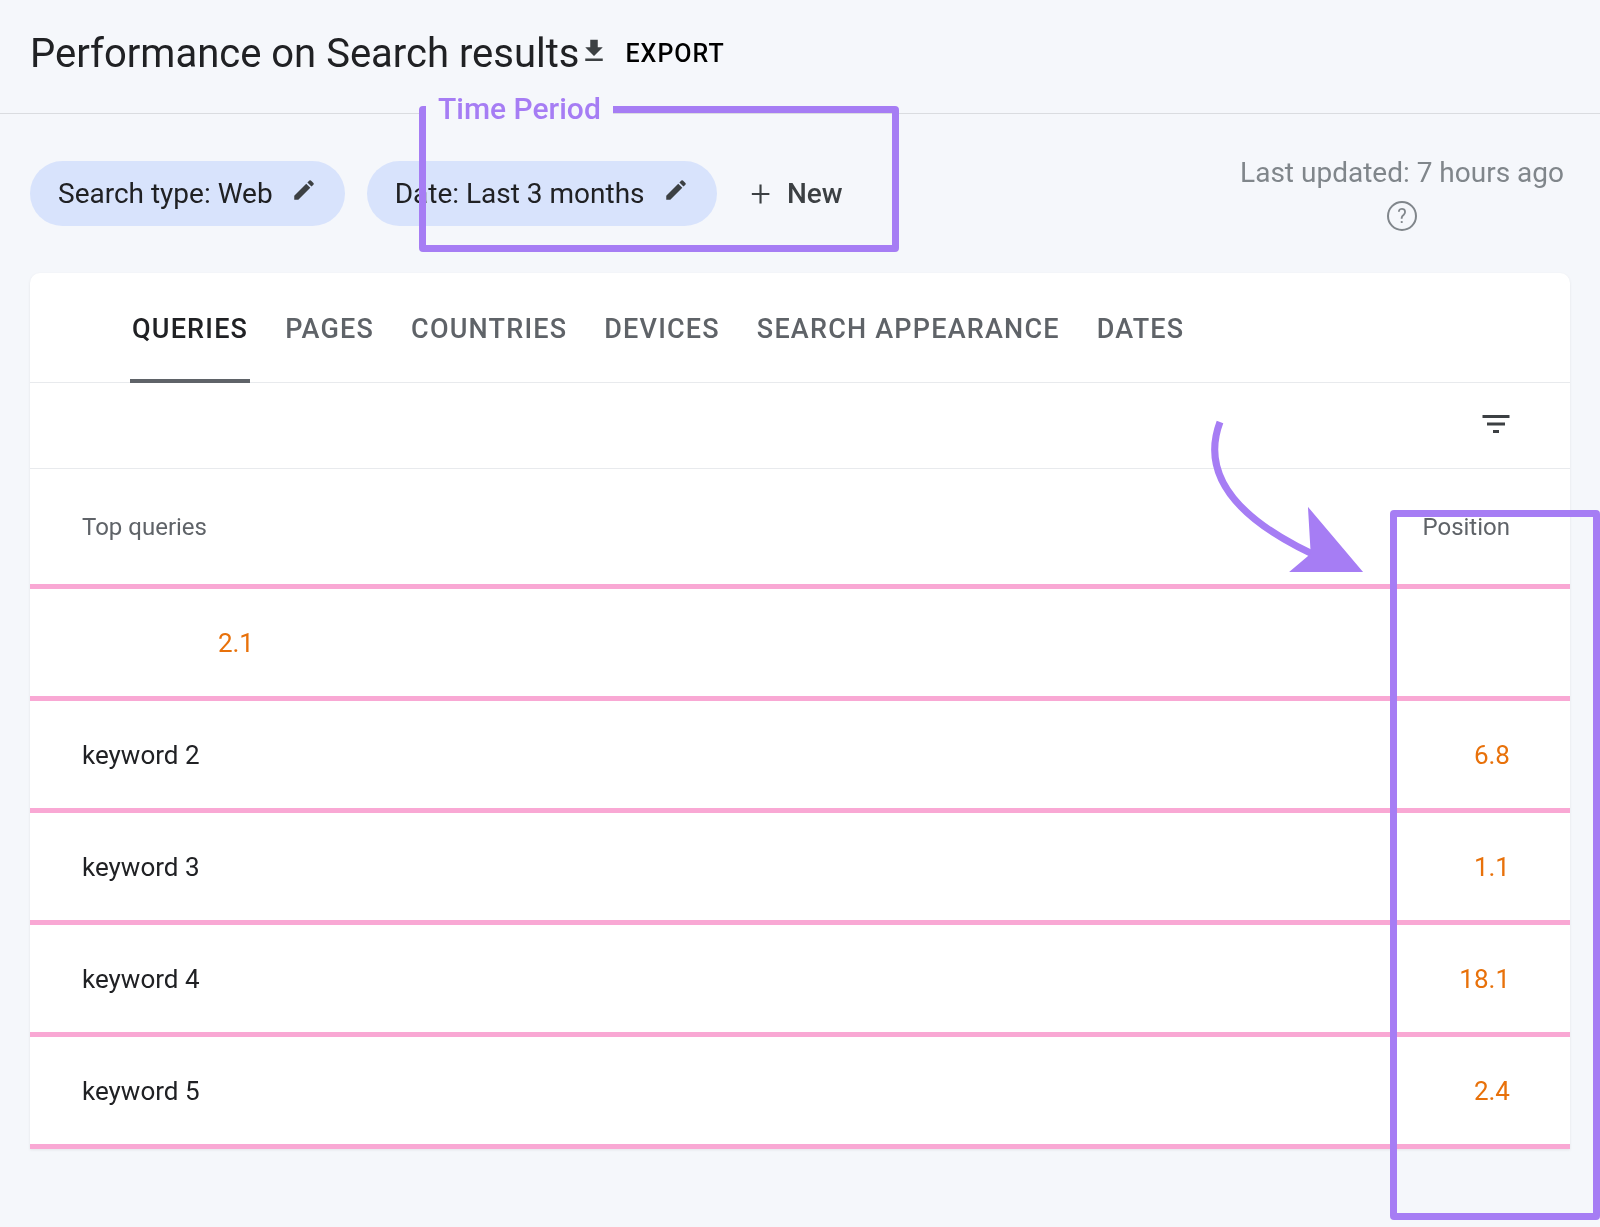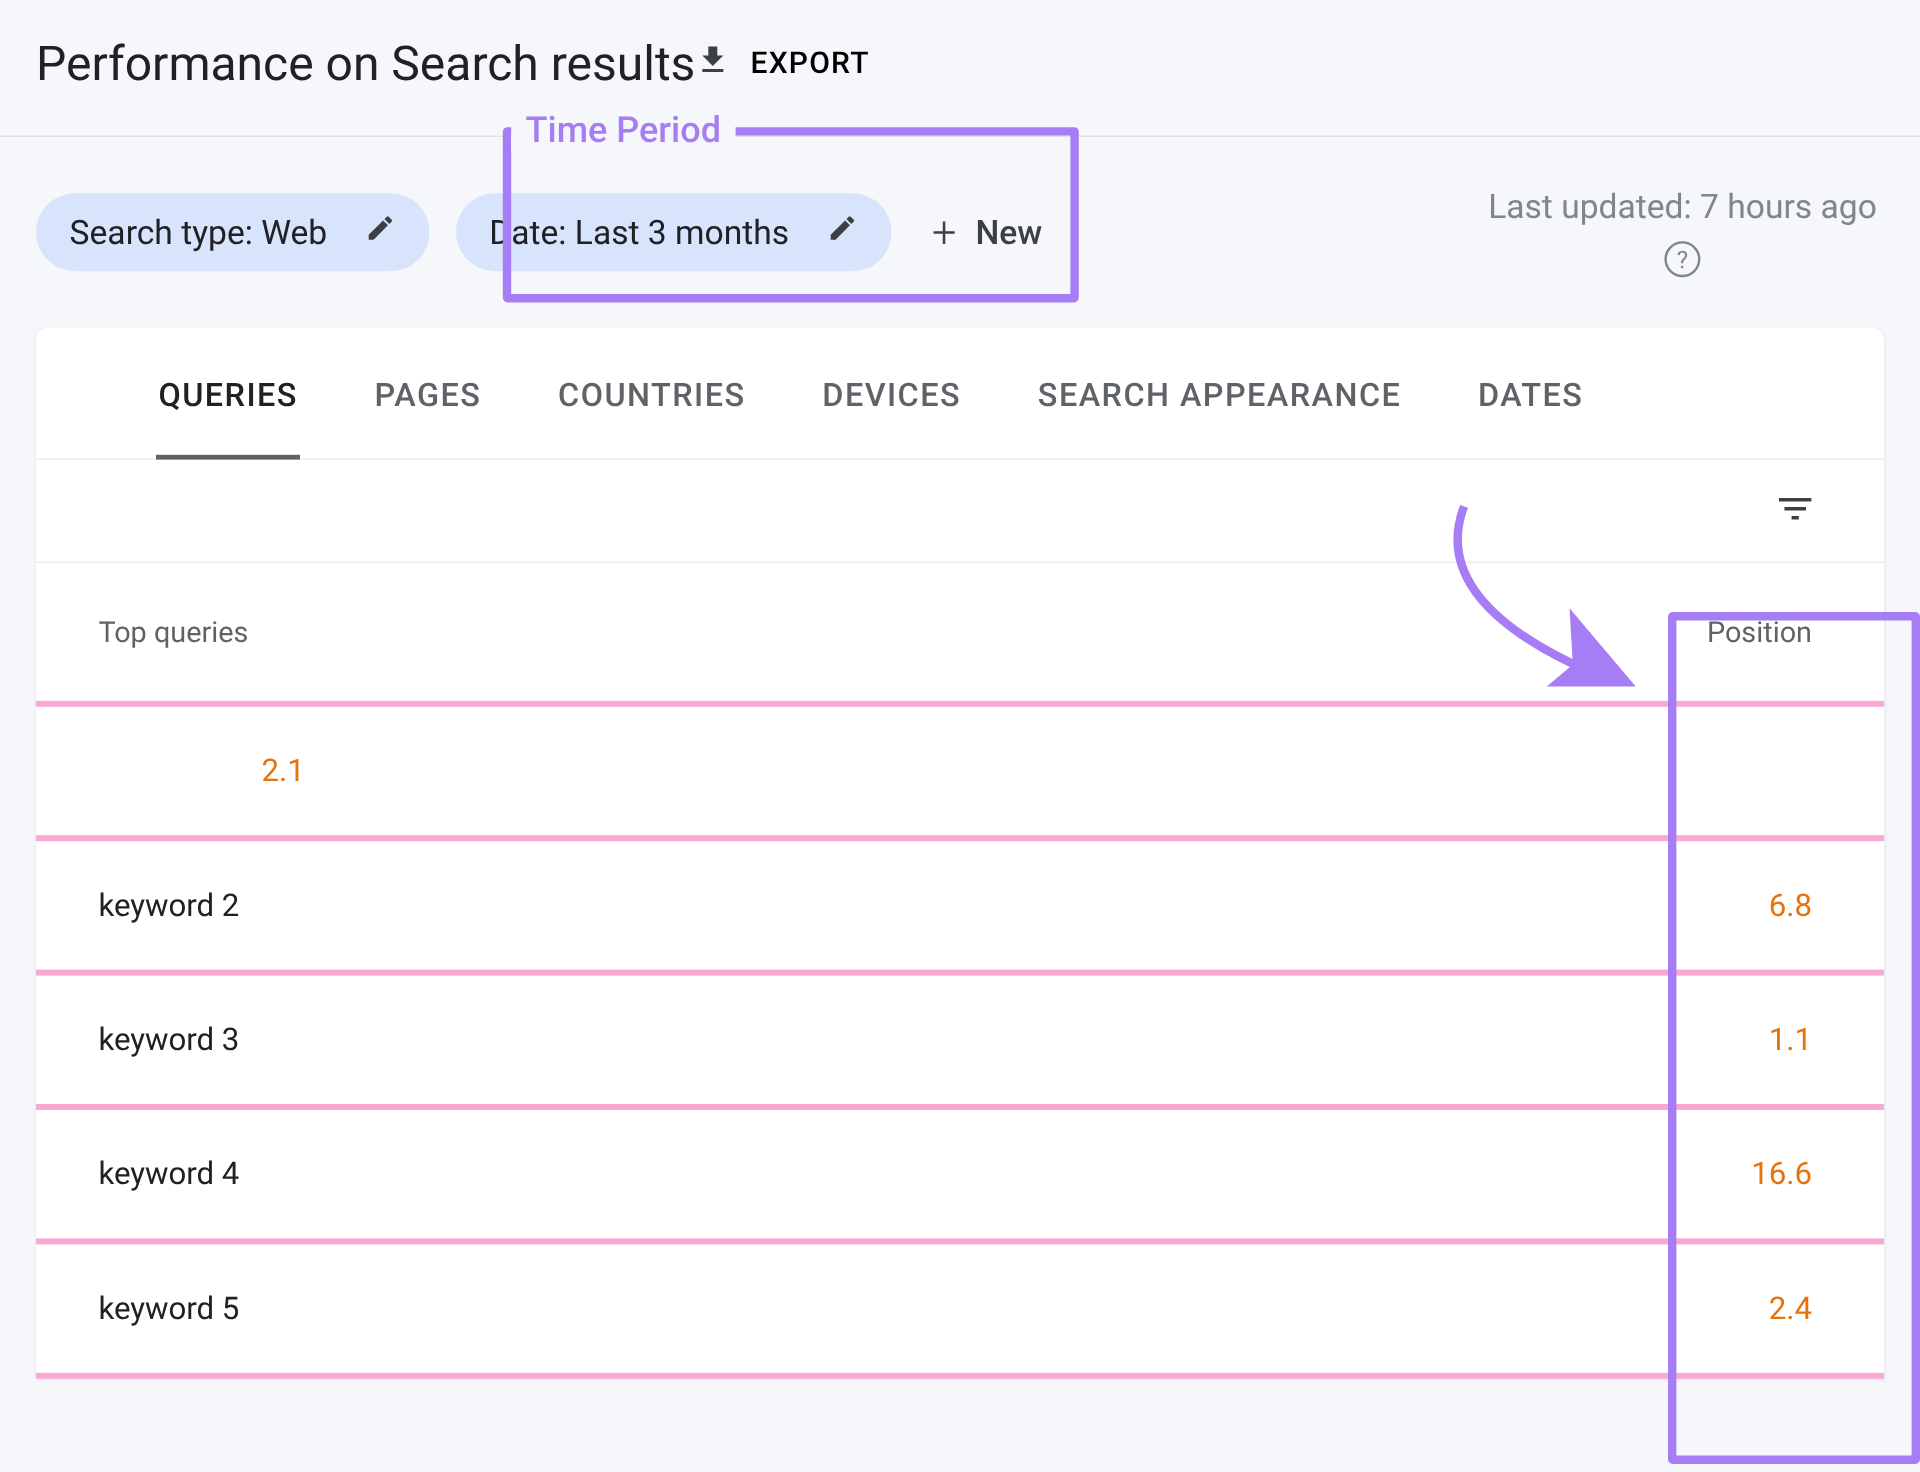--- a/index.html
+++ b/index.html
@@ -52,21 +52,21 @@
   .filters {
     display: flex;
     align-items: center;
     gap: 22px;
     padding: 42px 0 42px 0;
     position: relative;
   }
   .chip {
     display: flex;
     align-items: center;
-    gap: 31px;
+    gap: 18px;
     background: #d8e3fc;
     border-radius: 40px;
     padding: 16px 28px;
     font-size: 28px;
     color: #202124;
     cursor: pointer;
   }
   .chip .pencil { width: 26px; height: 26px; fill: #3c4043; }
 
   .new-btn {
@@ -133,21 +133,21 @@
     background: #fff;
     border-radius: 10px 10px 0 0;
     box-shadow: 0 1px 3px rgba(0,0,0,0.08);
     overflow: visible;
     position: relative;
   }
 
   
   .tabs {
     display: flex;
-    gap: 60px;
+    gap: 33px;
     padding: 34px 100px 0 100px;
     border-bottom: 1px solid #e8eaed;
   }
   .tab {
     font-size: 27px;
     font-weight: 500;
     letter-spacing: 1.2px;
     color: #5f6368;
     padding: 6px 2px 34px 2px;
     cursor: pointer;
@@ -298,21 +298,21 @@
       <div class="trow">
         <div class="col-query">keyword 2</div>
         <div class="col-position">6.8</div>
       </div>
       <div class="trow">
         <div class="col-query">keyword 3</div>
         <div class="col-position">1.1</div>
       </div>
       <div class="trow">
         <div class="col-query">keyword 4</div>
-        <div class="col-position">16.6</div>
+        <div class="col-position">18.1</div>
       </div>
       <div class="trow">
         <div class="col-query">keyword 5</div>
         <div class="col-position">2.4</div>
       </div>
     </div>
 
   </div>
 
   <div class="annot-box annot-time-period">

